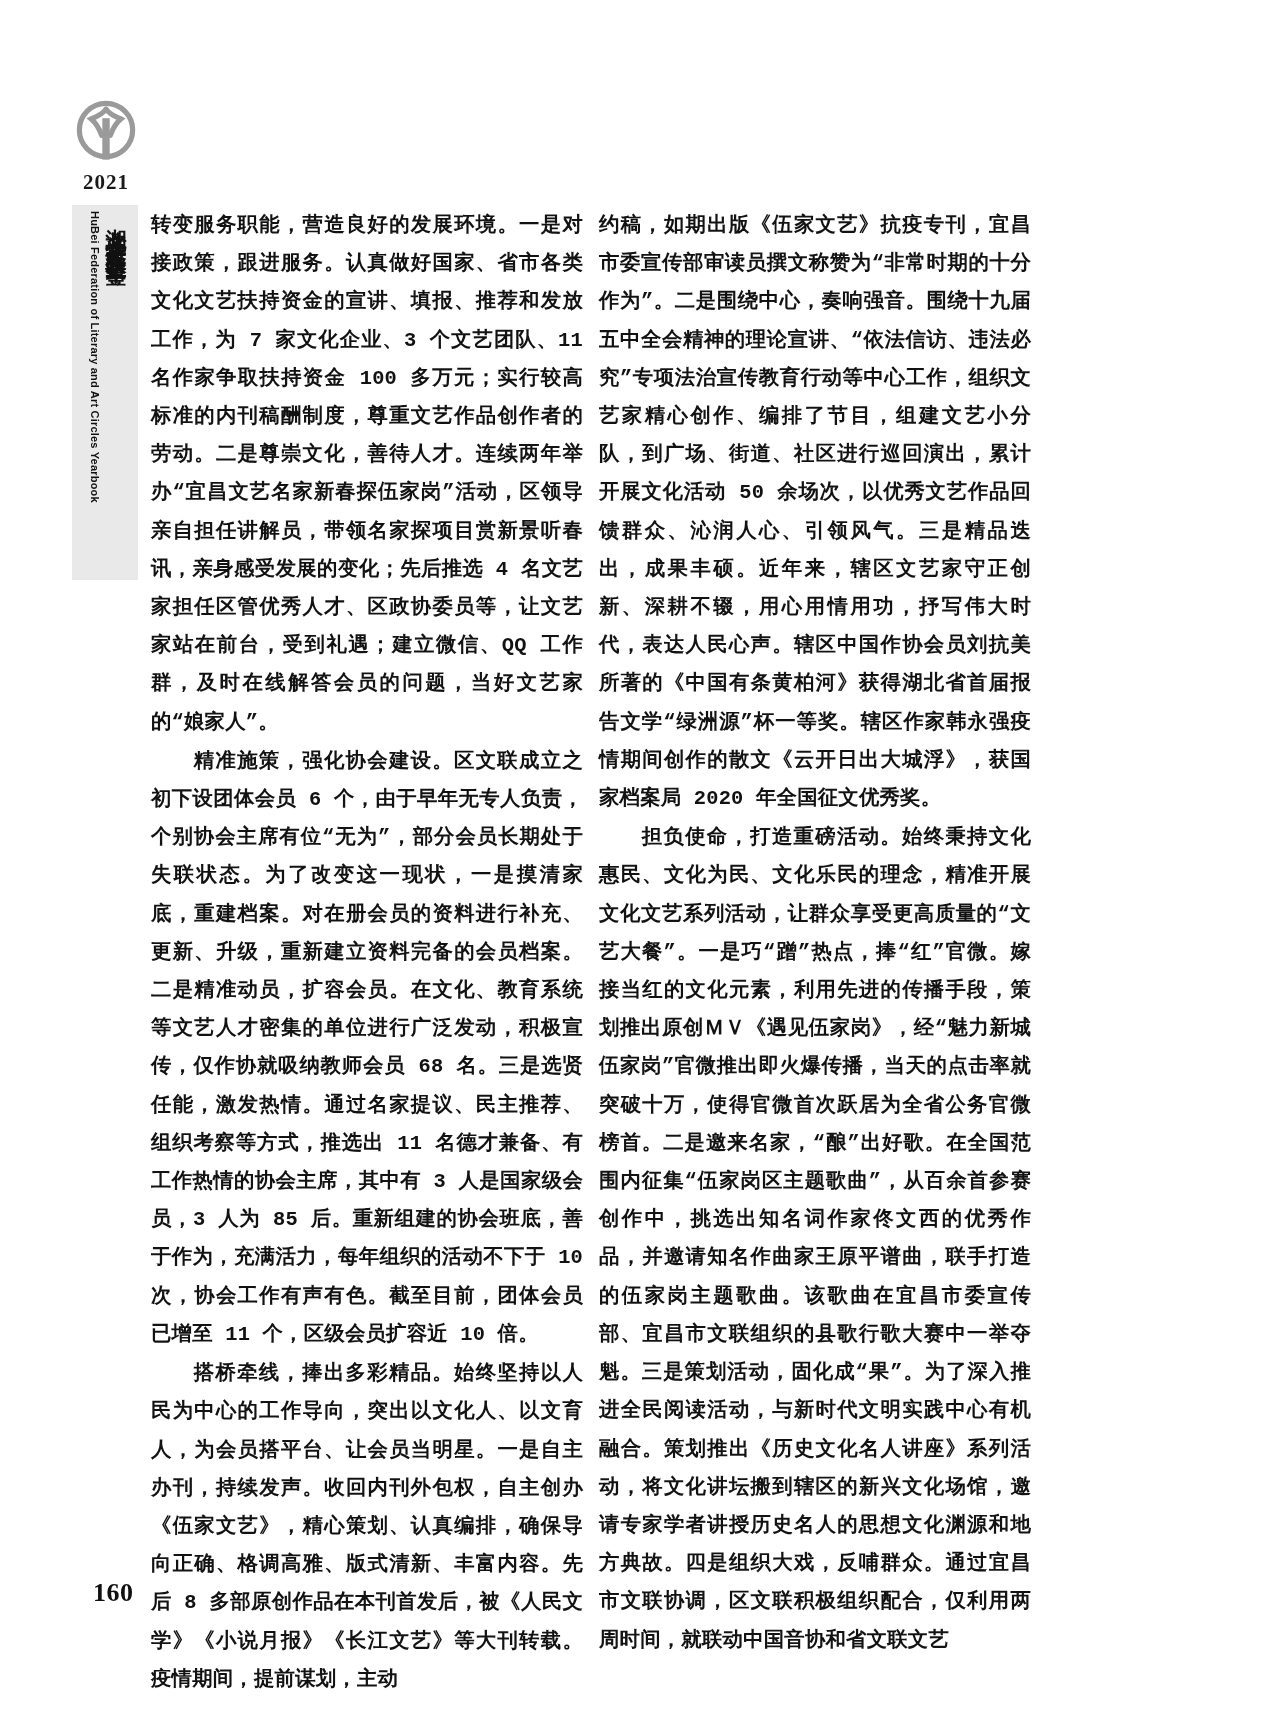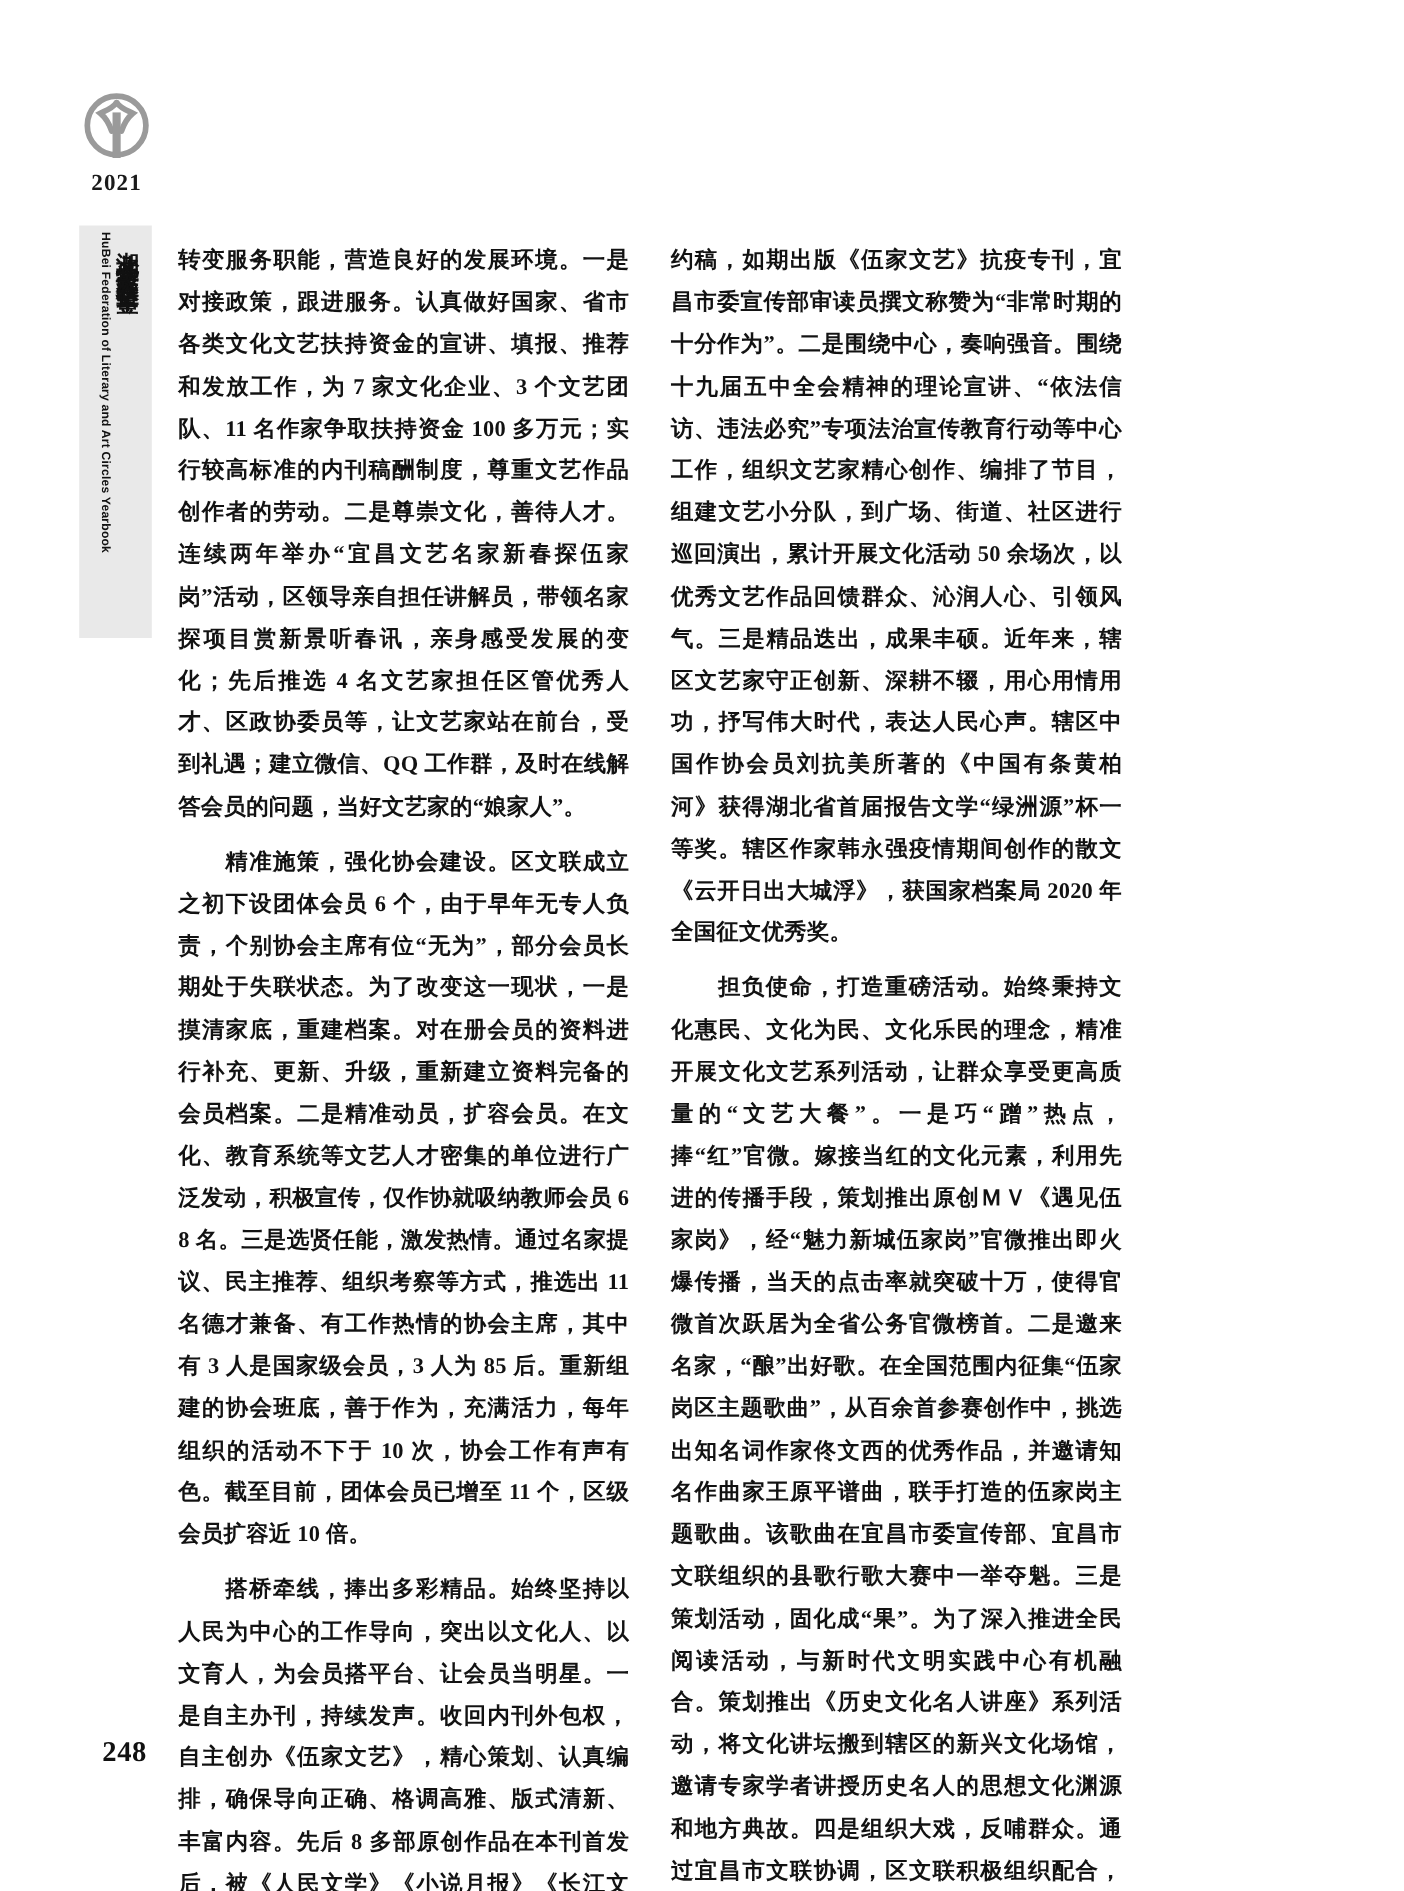--- a/index.html
+++ b/index.html
@@ -15,21 +15,21 @@
     width: 1276px;
     height: 1719px;
     background: #ffffff;
     overflow: hidden;
   }
 
   
   .margin-block {
     position: absolute;
     left: 62px;
-    top: 80px;
+    top: 96px;
     width: 88px;
   }
   .logo-wrap {
     width: 88px;
     display: flex;
     flex-direction: column;
     align-items: center;
   }
   .logo-mark {
     width: 74px;
@@ -110,22 +110,23 @@
     text-align: justify;
     text-justify: inter-ideograph;
     text-align-last: left;
     letter-spacing: 0.2px;
     word-break: break-all;
   }
   .col-left  { left: 150px; }
   .col-right { left: 598px; }
 
   .col p {
-    margin: 12px;
+    margin: 1px;
     text-indent: 0;
+    font-family: Liberation Mono, monospace;
   }
   .col p.indent {
     text-indent: 2.1em;
   }
 </style>
 </head>
 <body>
 
 <div class="page">
 
@@ -150,15 +151,15 @@
     <p>转变服务职能，营造良好的发展环境。一是对接政策，跟进服务。认真做好国家、省市各类文化文艺扶持资金的宣讲、填报、推荐和发放工作，为 7 家文化企业、3 个文艺团队、11 名作家争取扶持资金 100 多万元；实行较高标准的内刊稿酬制度，尊重文艺作品创作者的劳动。二是尊崇文化，善待人才。连续两年举办“宜昌文艺名家新春探伍家岗”活动，区领导亲自担任讲解员，带领名家探项目赏新景听春讯，亲身感受发展的变化；先后推选 4 名文艺家担任区管优秀人才、区政协委员等，让文艺家站在前台，受到礼遇；建立微信、QQ 工作群，及时在线解答会员的问题，当好文艺家的“娘家人”。</p>
     <p class="indent">精准施策，强化协会建设。区文联成立之初下设团体会员 6 个，由于早年无专人负责，个别协会主席有位“无为”，部分会员长期处于失联状态。为了改变这一现状，一是摸清家底，重建档案。对在册会员的资料进行补充、更新、升级，重新建立资料完备的会员档案。二是精准动员，扩容会员。在文化、教育系统等文艺人才密集的单位进行广泛发动，积极宣传，仅作协就吸纳教师会员 68 名。三是选贤任能，激发热情。通过名家提议、民主推荐、组织考察等方式，推选出 11 名德才兼备、有工作热情的协会主席，其中有 3 人是国家级会员，3 人为 85 后。重新组建的协会班底，善于作为，充满活力，每年组织的活动不下于 10 次，协会工作有声有色。截至目前，团体会员已增至 11 个，区级会员扩容近 10 倍。</p>
     <p class="indent">搭桥牵线，捧出多彩精品。始终坚持以人民为中心的工作导向，突出以文化人、以文育人，为会员搭平台、让会员当明星。一是自主办刊，持续发声。收回内刊外包权，自主创办《伍家文艺》，精心策划、认真编排，确保导向正确、格调高雅、版式清新、丰富内容。先后 8 多部原创作品在本刊首发后，被《人民文学》《小说月报》《长江文艺》等大刊转载。疫情期间，提前谋划，主动</p>
   </div>
 
   <div class="col col-right">
     <p>约稿，如期出版《伍家文艺》抗疫专刊，宜昌市委宣传部审读员撰文称赞为“非常时期的十分作为”。二是围绕中心，奏响强音。围绕十九届五中全会精神的理论宣讲、“依法信访、违法必究”专项法治宣传教育行动等中心工作，组织文艺家精心创作、编排了节目，组建文艺小分队，到广场、街道、社区进行巡回演出，累计开展文化活动 50 余场次，以优秀文艺作品回馈群众、沁润人心、引领风气。三是精品迭出，成果丰硕。近年来，辖区文艺家守正创新、深耕不辍，用心用情用功，抒写伟大时代，表达人民心声。辖区中国作协会员刘抗美所著的《中国有条黄柏河》获得湖北省首届报告文学“绿洲源”杯一等奖。辖区作家韩永强疫情期间创作的散文《云开日出大城浮》，获国家档案局 2020 年全国征文优秀奖。</p>
     <p class="indent">担负使命，打造重磅活动。始终秉持文化惠民、文化为民、文化乐民的理念，精准开展文化文艺系列活动，让群众享受更高质量的“文艺大餐”。一是巧“蹭”热点，捧“红”官微。嫁接当红的文化元素，利用先进的传播手段，策划推出原创ＭＶ《遇见伍家岗》，经“魅力新城伍家岗”官微推出即火爆传播，当天的点击率就突破十万，使得官微首次跃居为全省公务官微榜首。二是邀来名家，“酿”出好歌。在全国范围内征集“伍家岗区主题歌曲”，从百余首参赛创作中，挑选出知名词作家佟文西的优秀作品，并邀请知名作曲家王原平谱曲，联手打造的伍家岗主题歌曲。该歌曲在宜昌市委宣传部、宜昌市文联组织的县歌行歌大赛中一举夺魁。三是策划活动，固化成“果”。为了深入推进全民阅读活动，与新时代文明实践中心有机融合。策划推出《历史文化名人讲座》系列活动，将文化讲坛搬到辖区的新兴文化场馆，邀请专家学者讲授历史名人的思想文化渊源和地方典故。四是组织大戏，反哺群众。通过宜昌市文联协调，区文联积极组织配合，仅利用两周时间，就联动中国音协和省文联文艺</p>
   </div>
 
-  <div class="folio">248</div>
+  <div class="folio">160</div>
 
 </div>
 
 </body></html>

